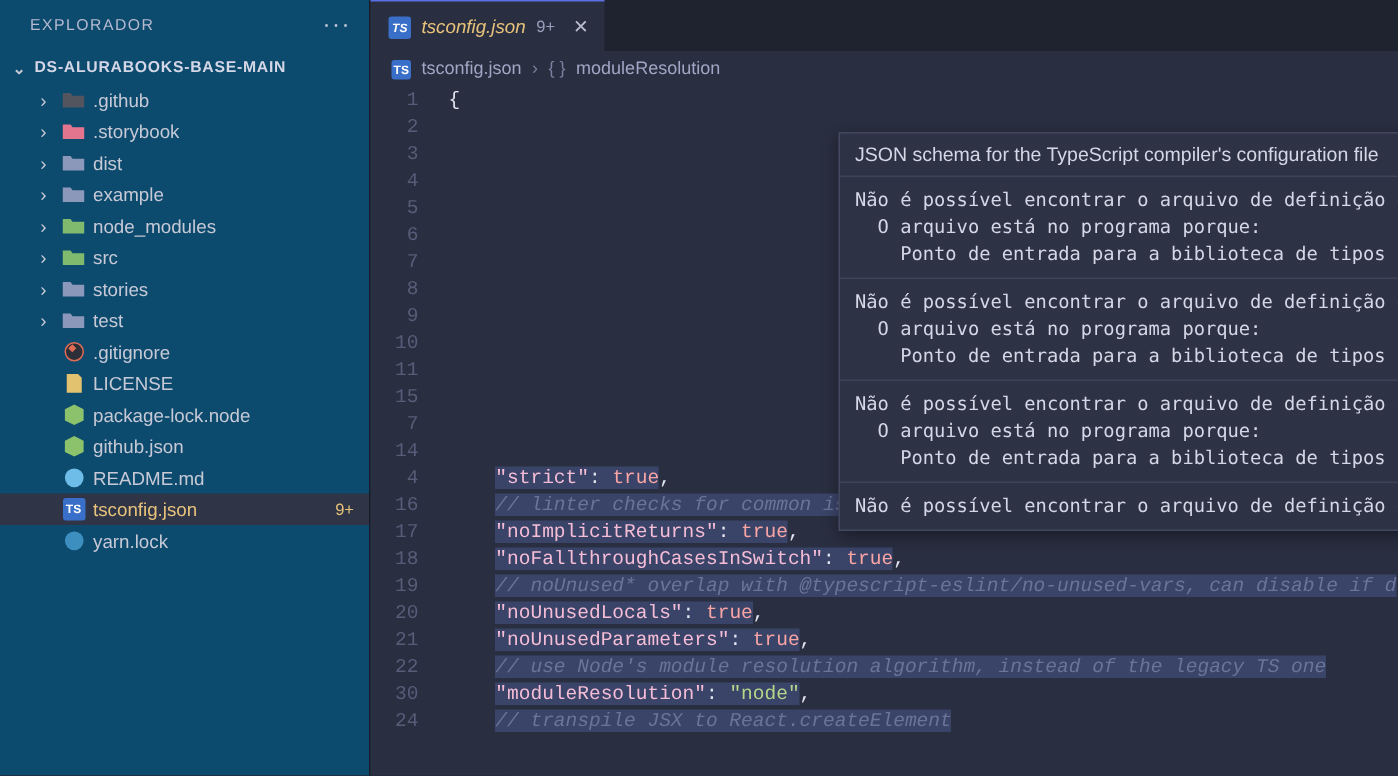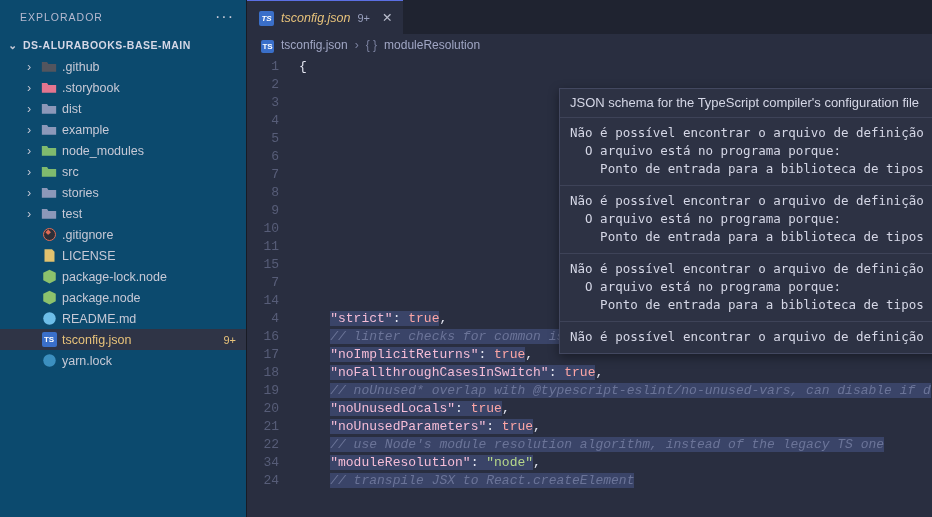--- a/index.html
+++ b/index.html
@@ -257,21 +257,21 @@
       <span>package-lock.node</span>
     </div>
 
     <div class="row">
       <span class="chev"></span>
       <span class="ic">
           <svg class="file" viewBox="0 0 24 24">
             <path fill="#8cc26c" d="M12 1l10 5v12l-10 5L2 18V6z"></path>
           </svg>
         </span>
-      <span>package.node</span>
+      <span>github.json</span>
     </div>
 
     <div class="row">
       <span class="chev"></span>
       <span class="ic">
           <svg class="file" viewBox="0 0 24 24">
             <circle class="fi-info" cx="12" cy="12" r="10"></circle>
           </svg>
         </span>
       <span>README.md</span>
@@ -335,21 +335,21 @@
       <div>7</div>
         <div>14</div>
         <div>4</div>
         <div>16</div>
       <div>17</div>
         <div>18</div>
         <div>19</div>
         <div>20</div>
       <div>21</div>
         <div>22</div>
-        <div>34</div>
+        <div>30</div>
         <div>24</div>
     </div>
     <div class="code">
       <div class="ln"><span class="k-b">{</span></div>
       <div class="ln"></div>
         <div class="ln"></div>
         <div class="ln"></div>
         <div class="ln"></div>
         <div class="ln"></div>
         <div class="ln"></div>

